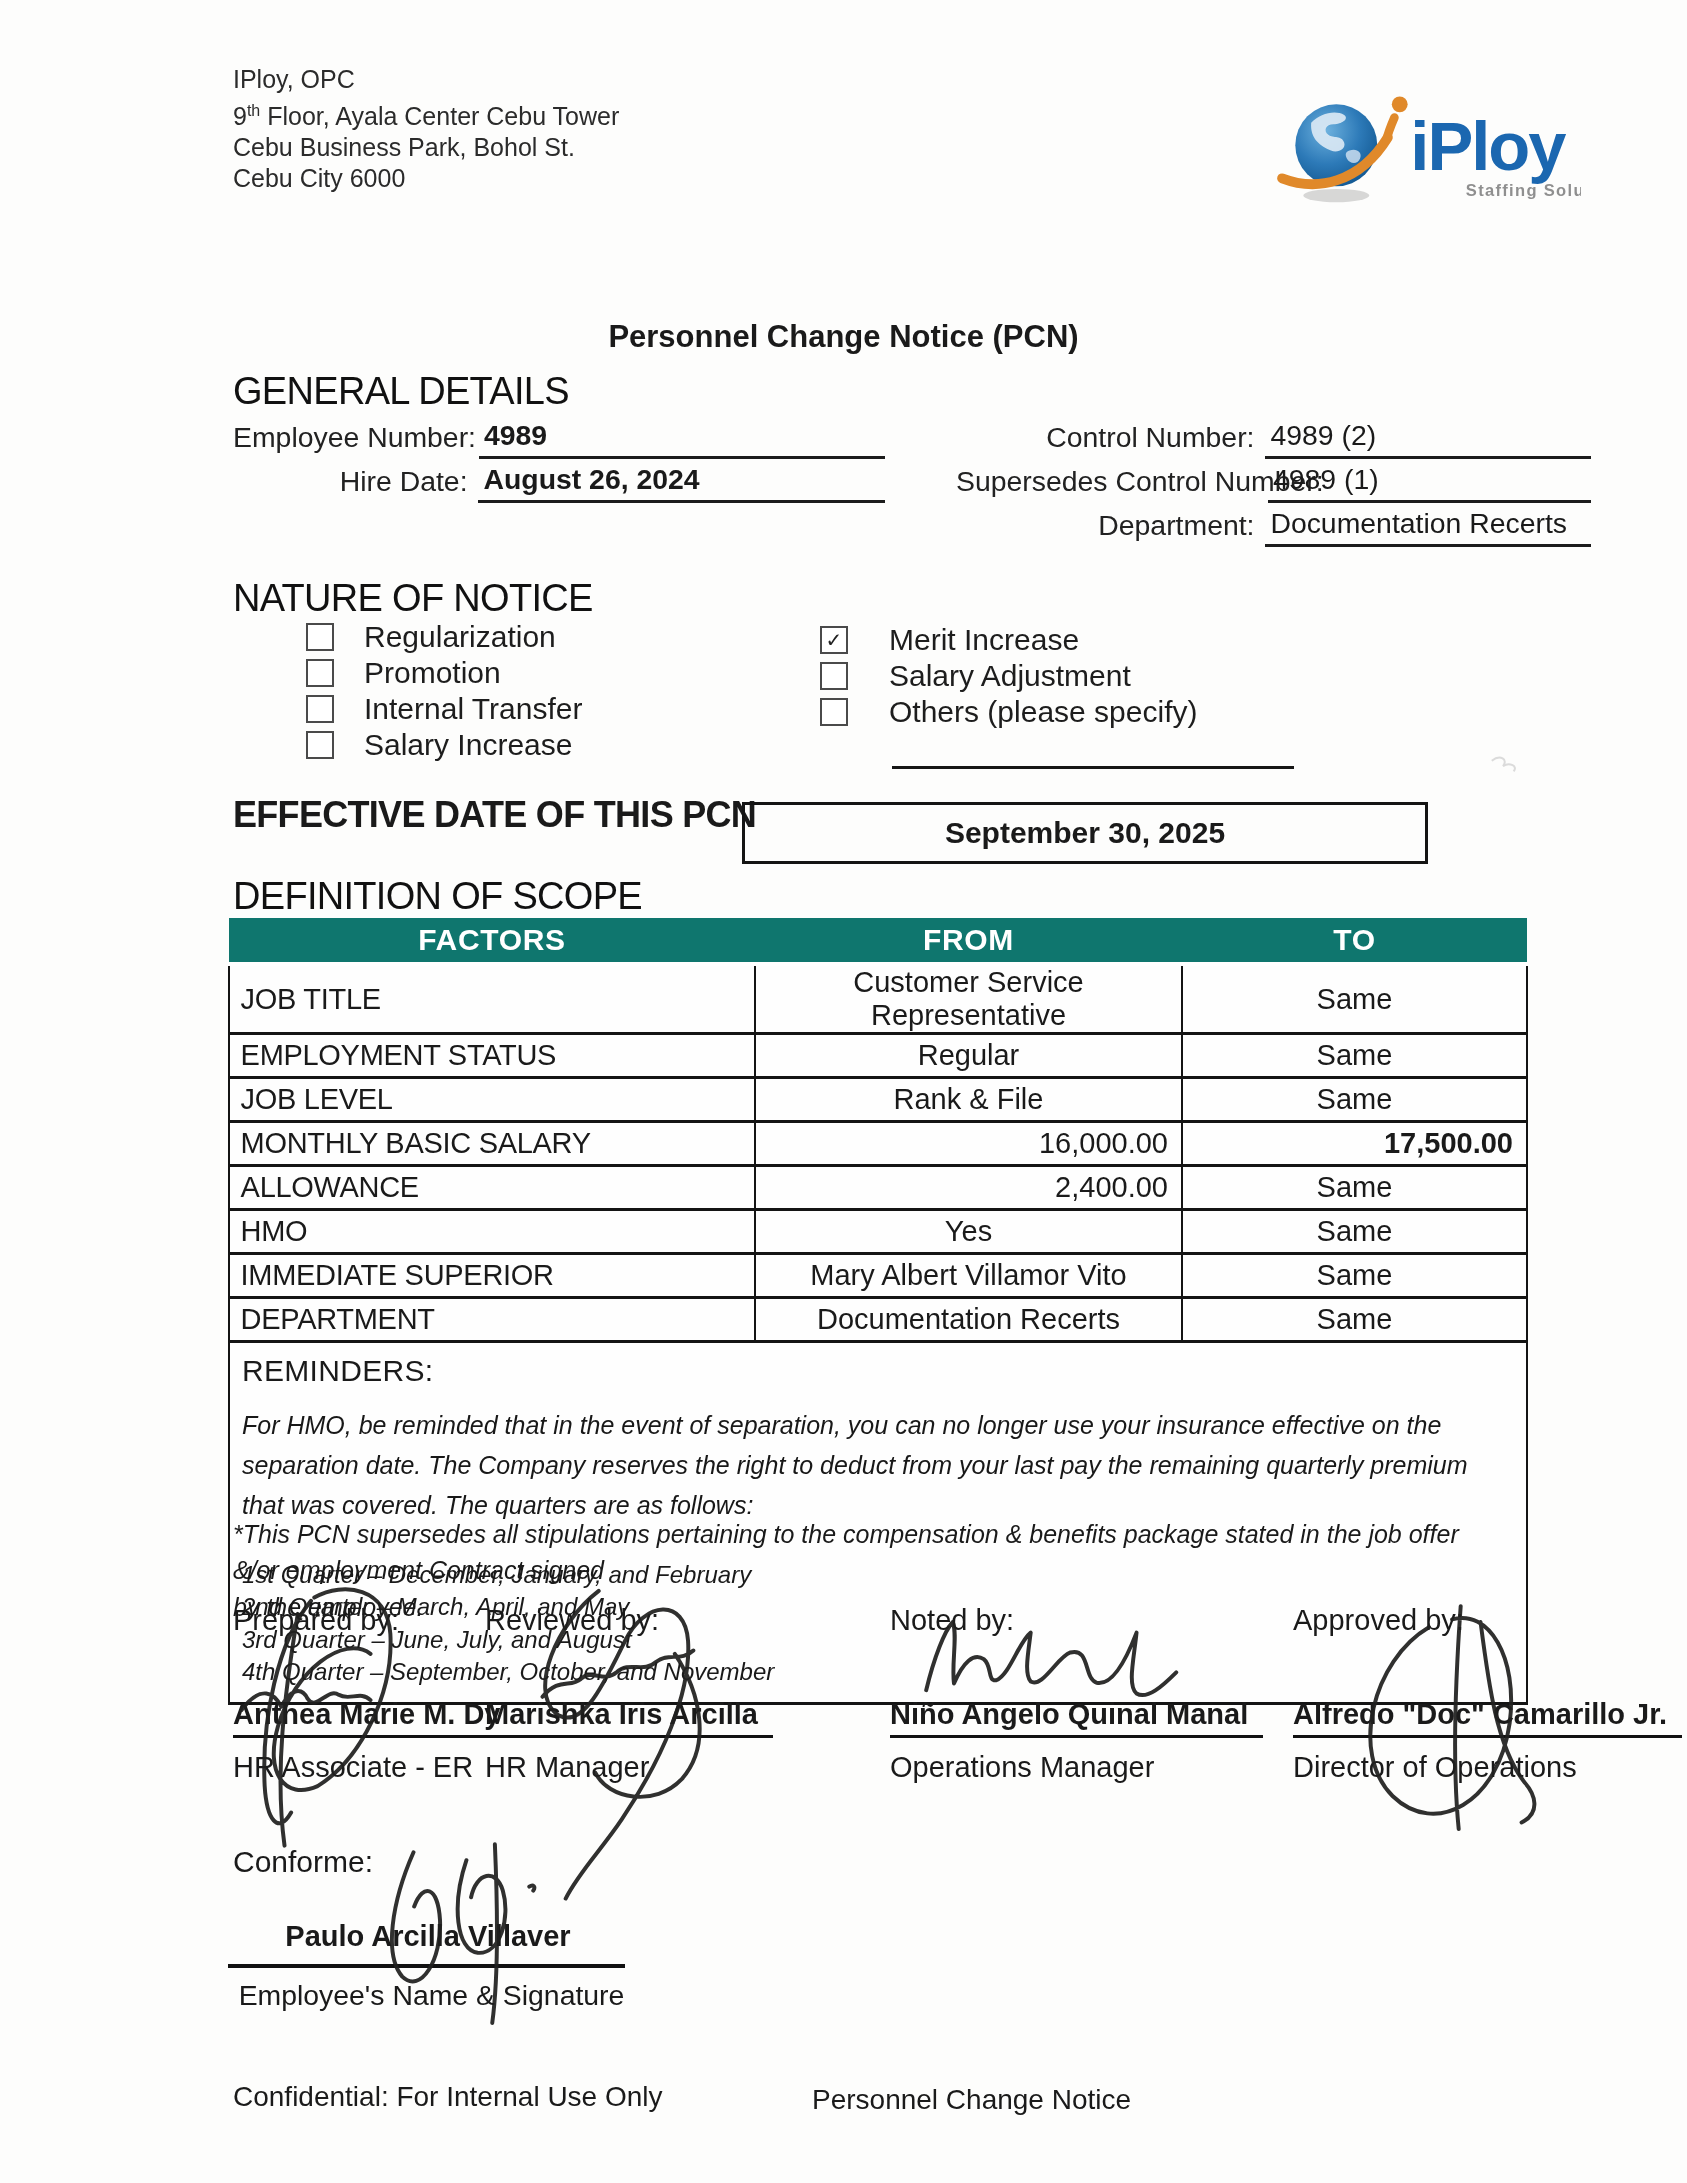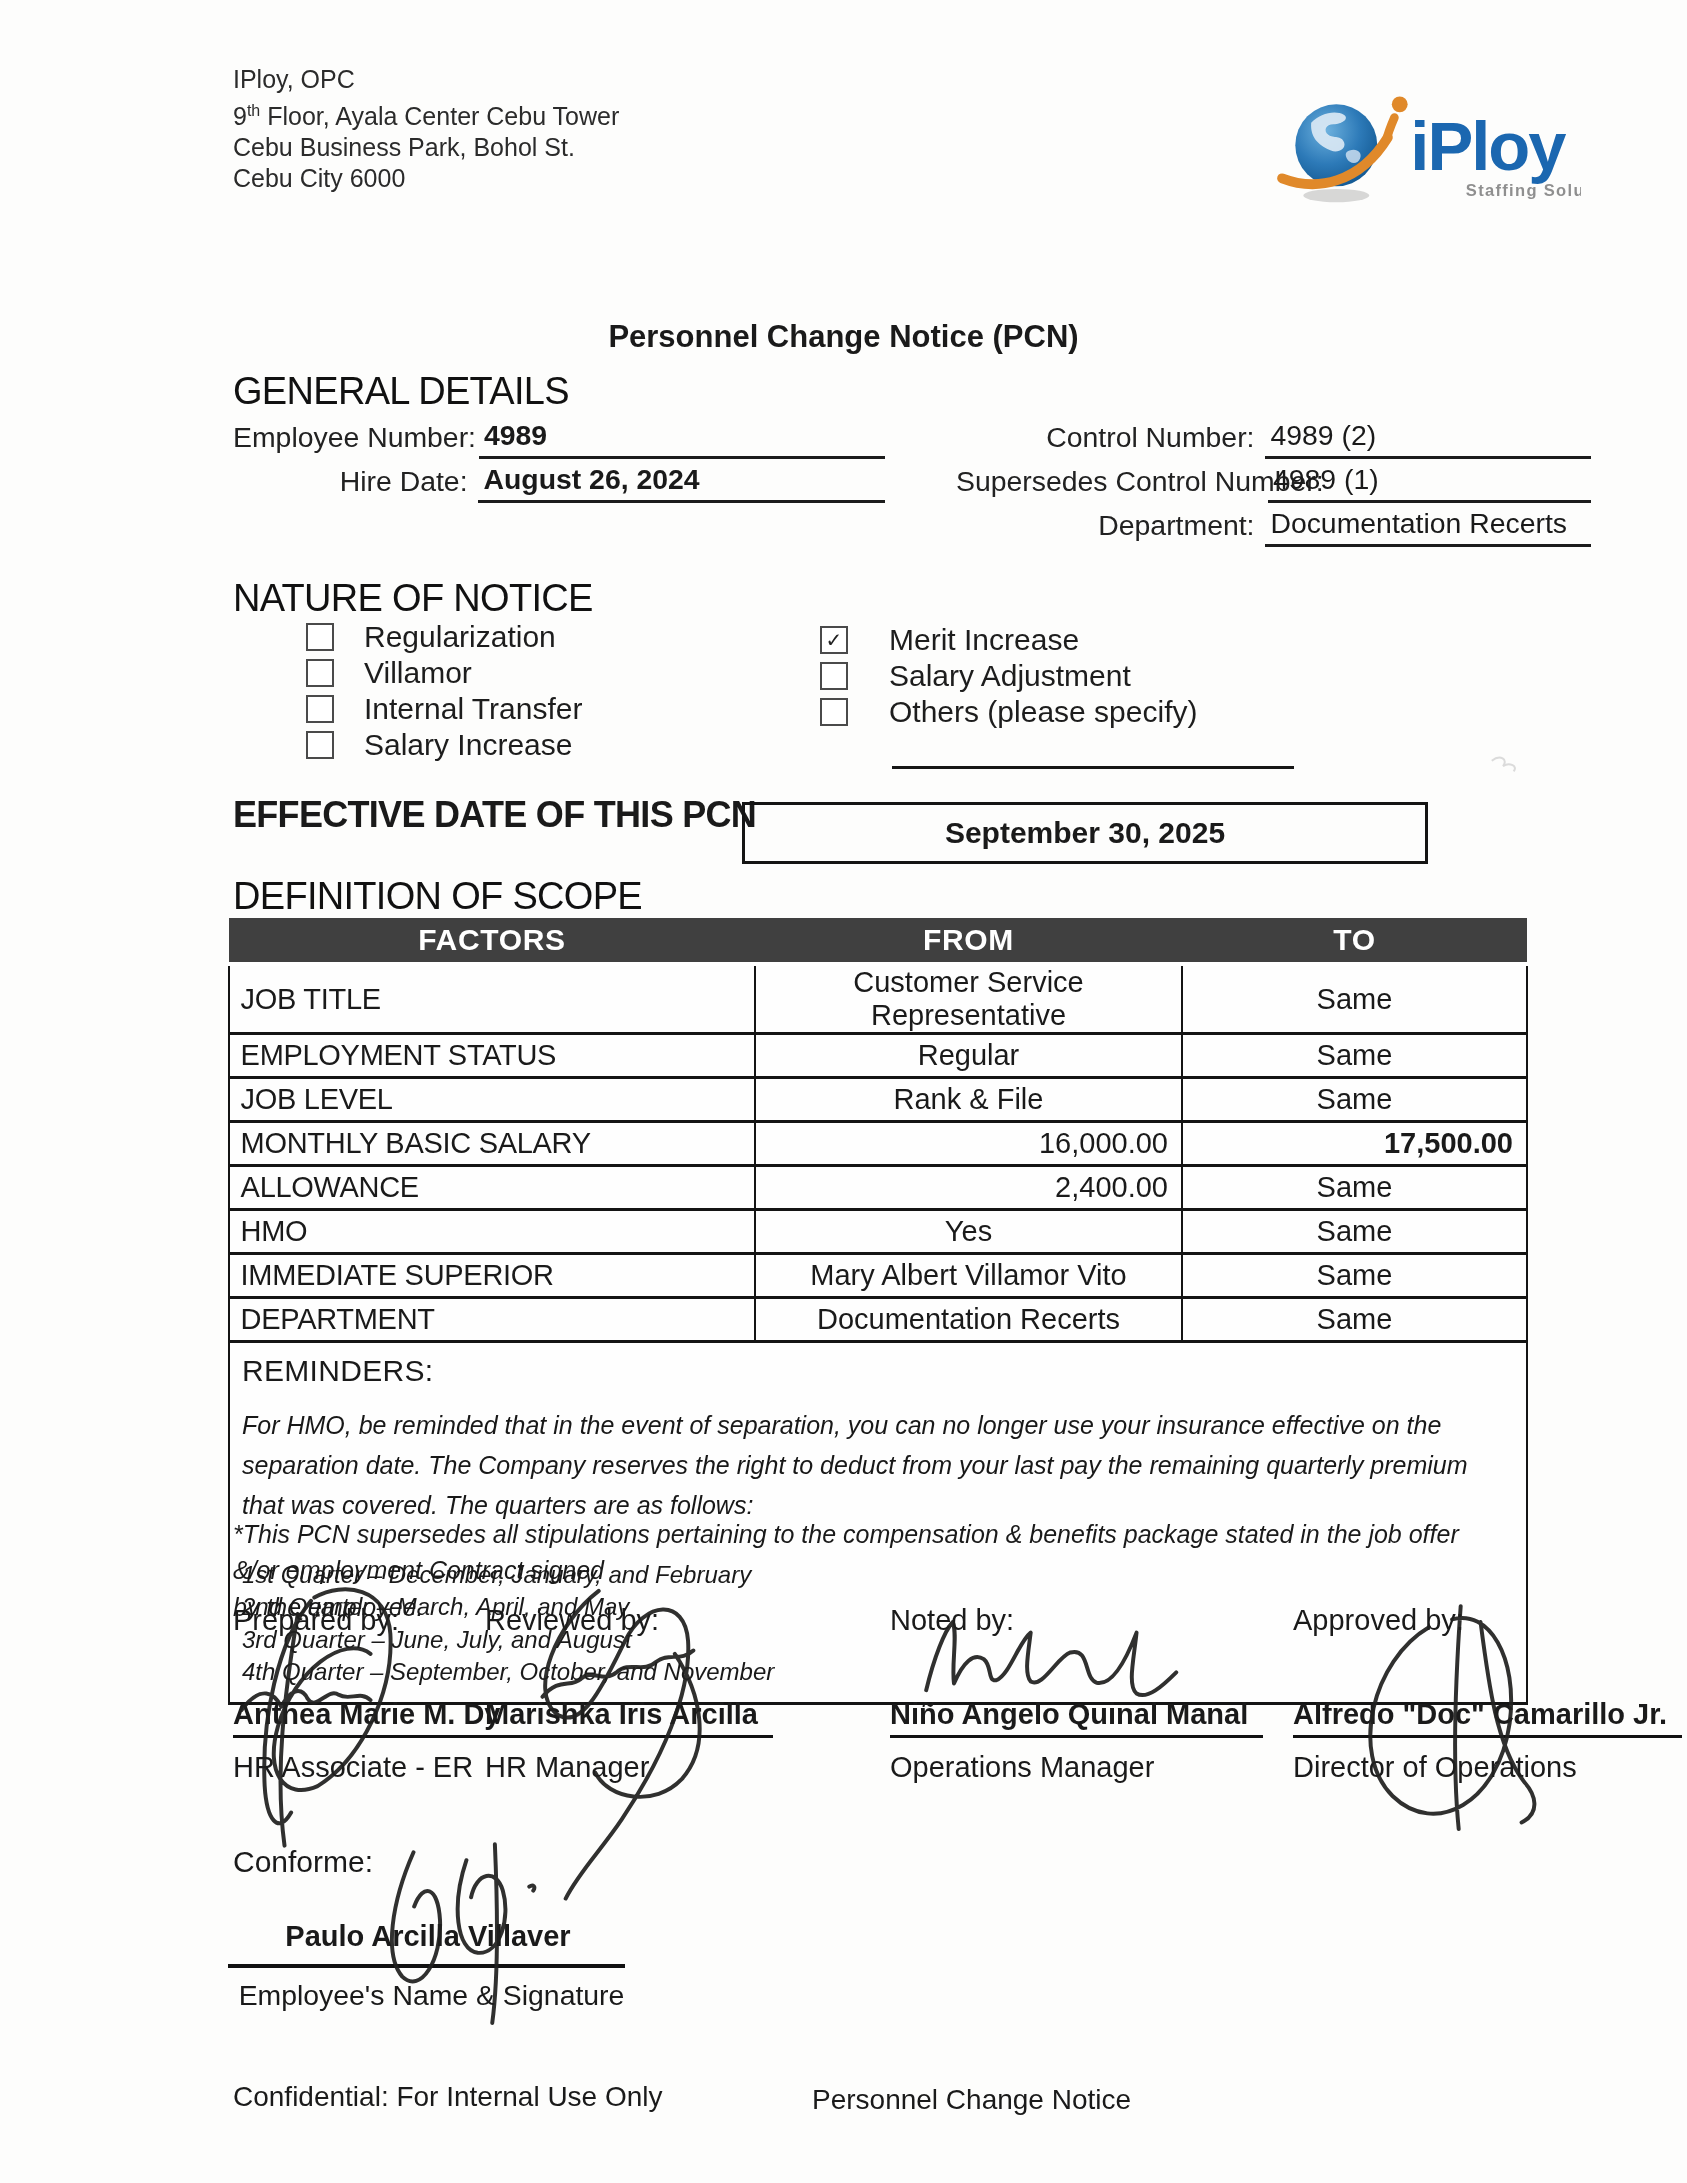--- a/index.html
+++ b/index.html
@@ -49,21 +49,21 @@
 
   
   #eff-label{left:233px; top:794px; font-size:36px; font-weight:bold; letter-spacing:-0.7px;}
   #eff-box{left:742px; top:802px; width:680px; height:56px; border:3.3px solid #141414; display:flex; align-items:center; justify-content:center;}
   #eff-value{font-size:30px; font-weight:bold;}
 
   
   #scope-table{left:228px; top:918px; width:1298px; border-collapse:collapse; table-layout:fixed;}
   #scope-table col.c1{width:526px;} #scope-table col.c2{width:427px;} #scope-table col.c3{width:345px;}
   #scope-table th{
-    background:#404040; color:#fff; font-size:30px; font-weight:bold;
+    background:#0f766e; color:#fff; font-size:30px; font-weight:bold;
     height:42px; text-align:center; border-bottom:4.6px solid #fff; letter-spacing:0.7px;
   }
   #scope-table td{
     border:2px solid #141414; border-top-width:3.3px; border-bottom-width:3.3px;
     font-size:29px; height:41px; background:#fefefe; padding:0 9.3px;
   }
   #scope-table td.factor{text-align:left; padding-left:10.6px; letter-spacing:-0.3px;}
   #scope-table td.mid, #scope-table td.to{text-align:center;}
   #scope-table td.num{text-align:right; padding-right:13px;}
   #scope-table td.boldnum{font-weight:bold;}
@@ -159,21 +159,21 @@
     </div>
 
   <div class="abs section-heading" id="non-heading">NATURE OF NOTICE</div>
   <div class="abs chk-list" id="chk-left">
       <div class="chk-row">
         <span class="chk-box"></span>
         <span class="chk-label">Regularization</span>
       </div>
       <div class="chk-row">
         <span class="chk-box"></span>
-        <span class="chk-label">Villamor</span>
+        <span class="chk-label">Promotion</span>
       </div>
       <div class="chk-row">
         <span class="chk-box"></span>
         <span class="chk-label">Internal Transfer</span>
       </div>
       <div class="chk-row">
         <span class="chk-box"></span>
         <span class="chk-label">Salary Increase</span>
       </div>
     </div>

